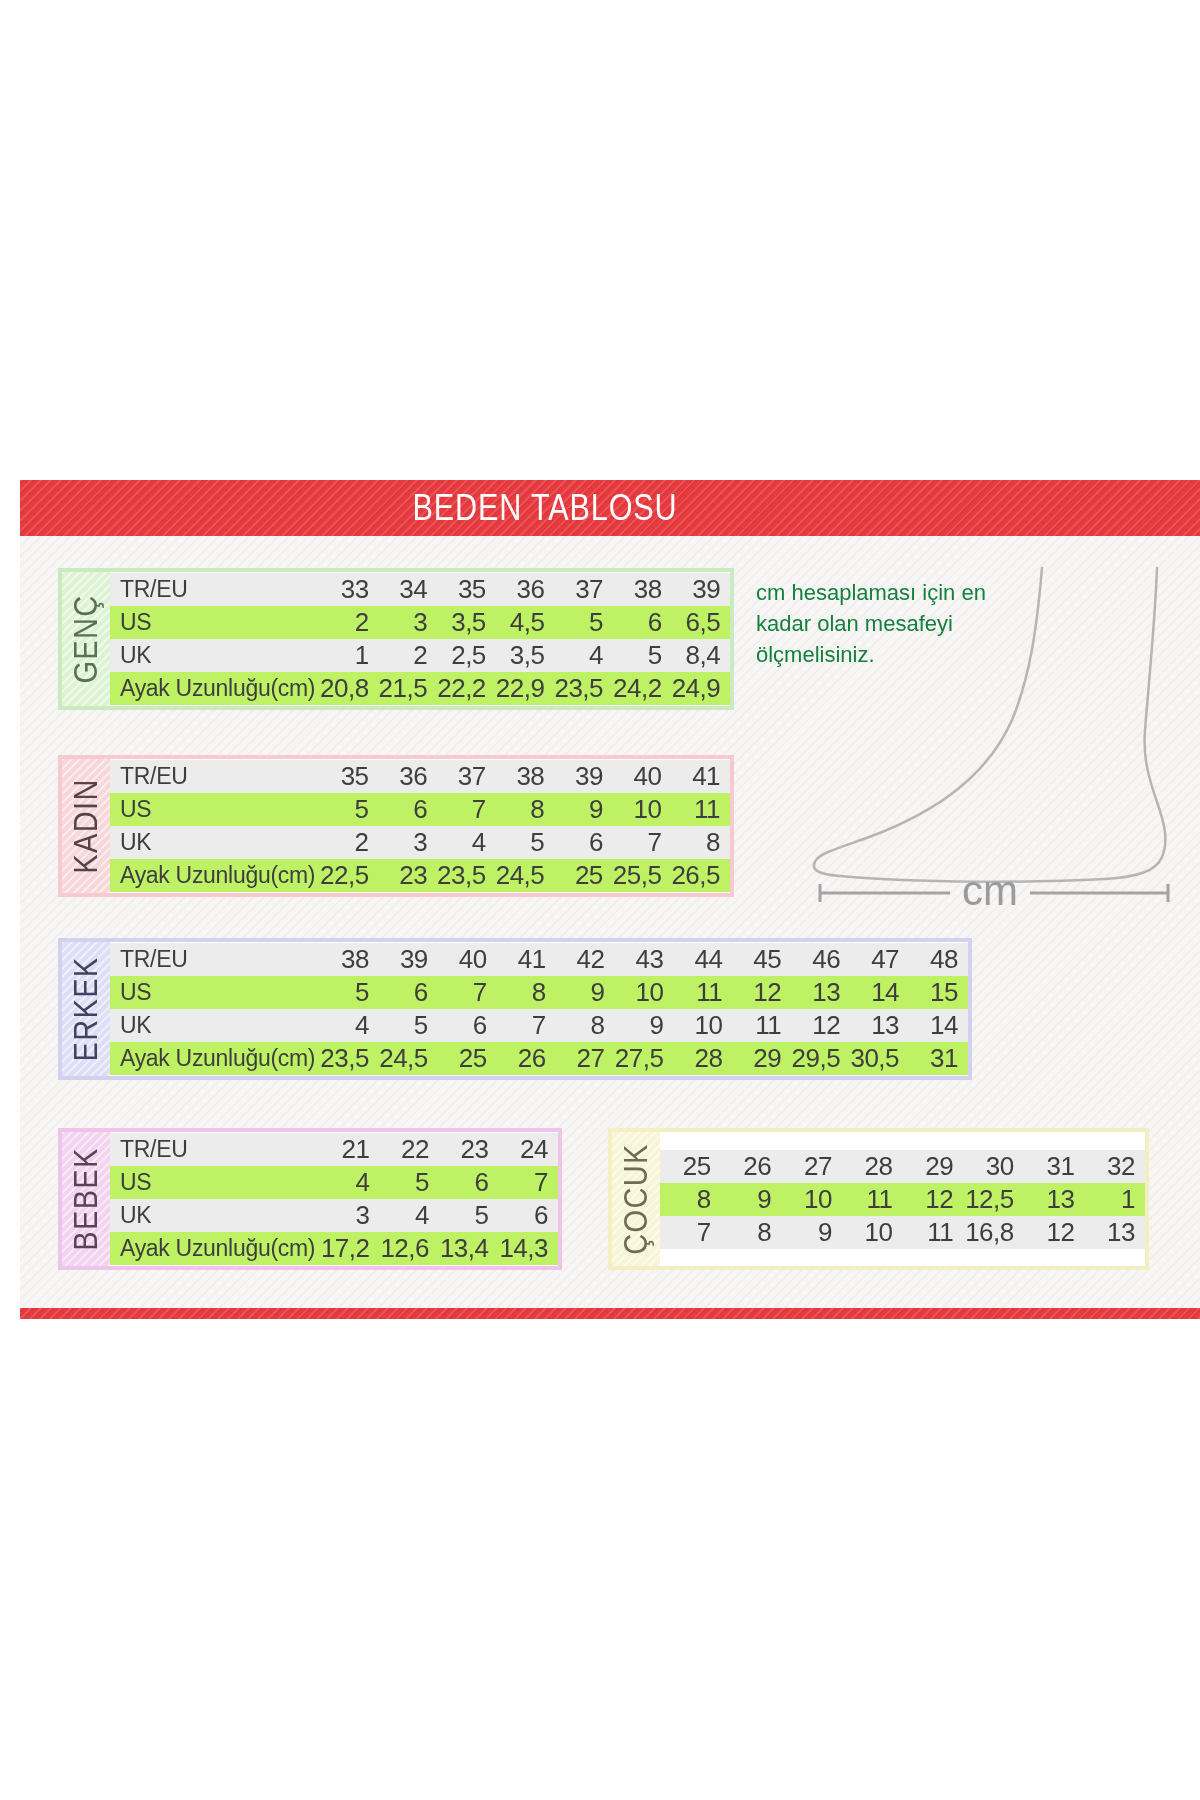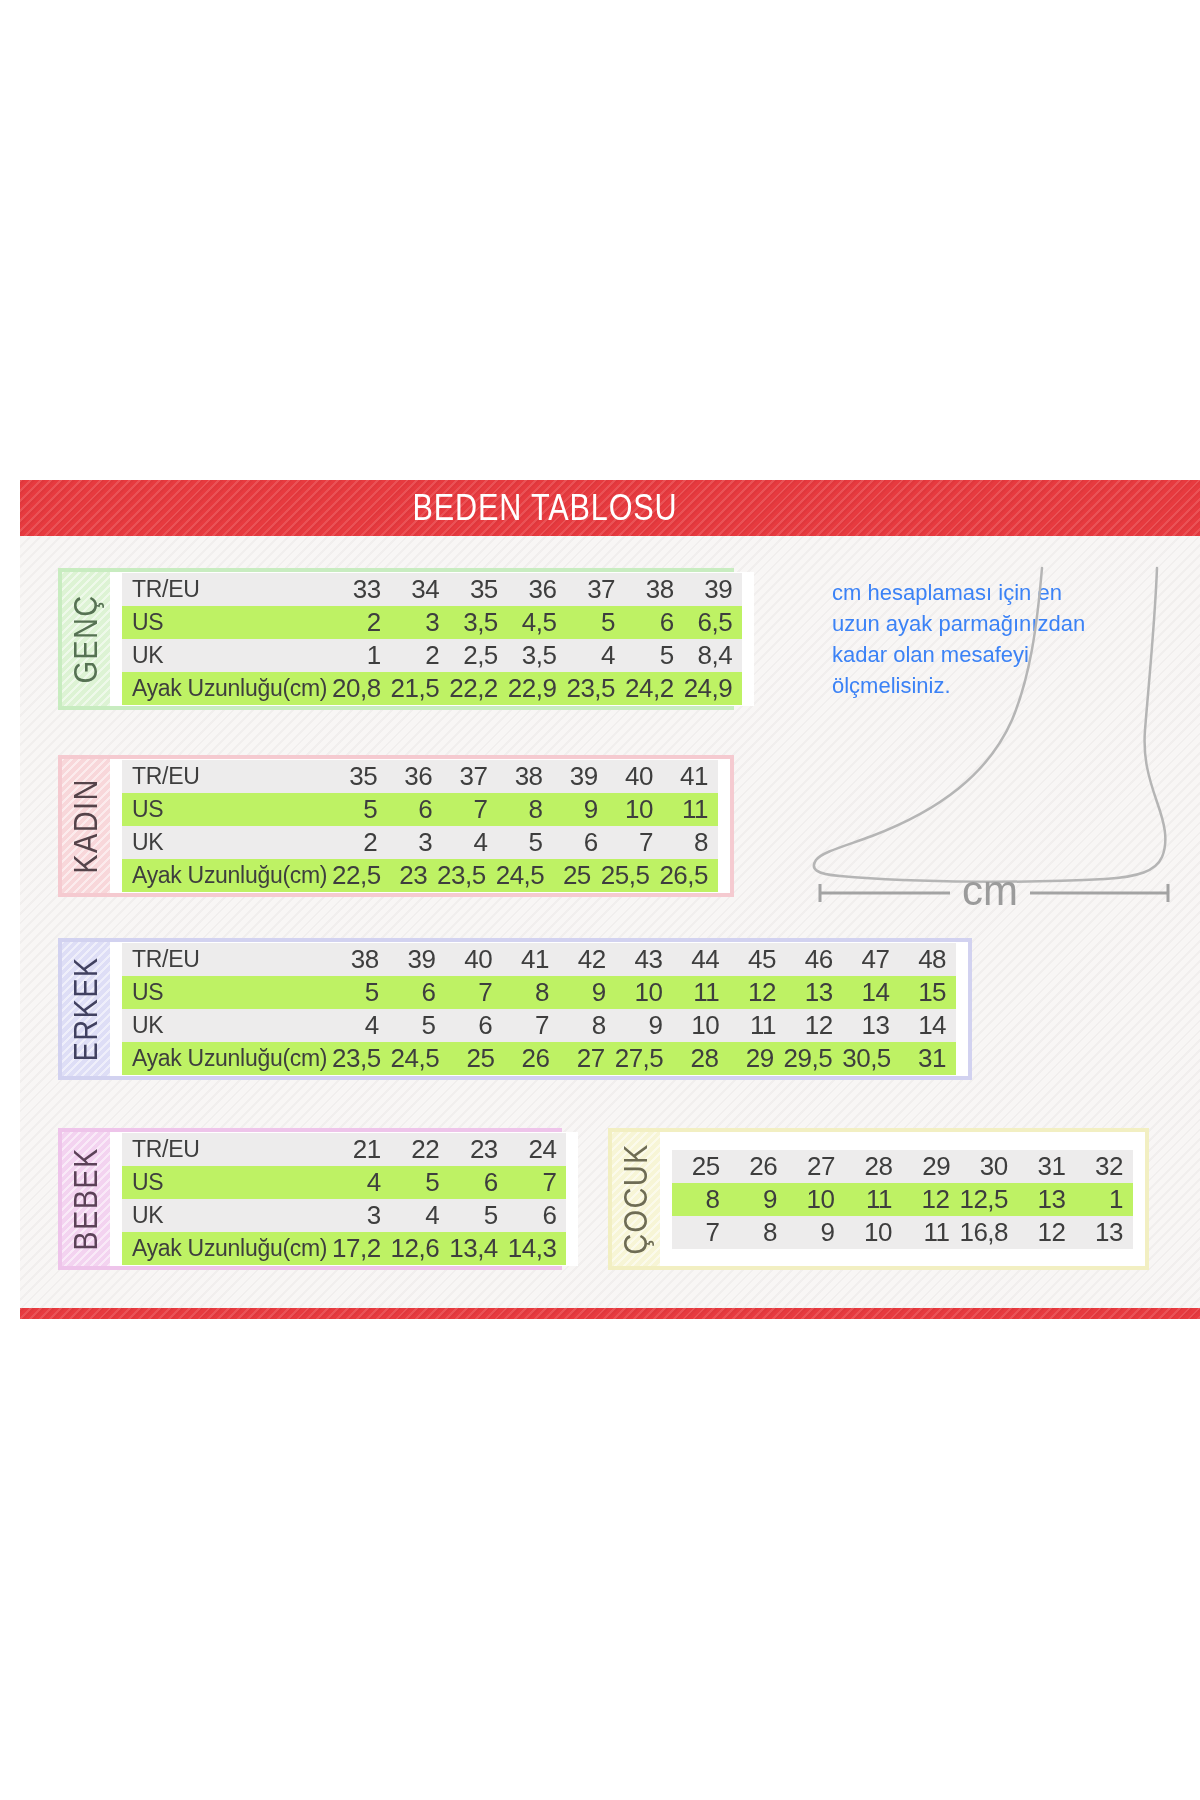--- a/index.html
+++ b/index.html
@@ -35,38 +35,38 @@
   .strip {
     width:48px; flex:0 0 48px; display:flex; align-items:center; justify-content:center;
     background-image:repeating-linear-gradient(135deg, rgba(255,255,255,0.5) 0 2px, transparent 2px 6px);
   }
   .strip-label {
     transform:rotate(-90deg) scaleX(0.88); transform-origin:center;
     font-size:33px; letter-spacing:1.5px; white-space:nowrap; font-weight:normal;
   }
   .rows {
     flex:1; background:#ffffff; display:flex; flex-direction:column;
-    justify-content:center; padding:1px 12px;
+    justify-content:center; padding:1px 0;
   }
   .trow {
     display:flex; align-items:center; height:33px; flex:0 0 33px;
     font-size:26px; color:#3e3e3e; background:#bef264;
   }
   .trow.shade { background:#edecec; }
   .row-label {
     width:210px; flex:0 0 210px; box-sizing:border-box; padding-left:10px;
     font-size:23px; letter-spacing:-0.3px; text-align:left; color:#3e3e3e;
   }
   .cell {
     flex:1 1 0; box-sizing:border-box; text-align:right; padding-right:10px;
     letter-spacing:-0.5px;
   }
   .instruction {
-    position:absolute; left:812px; top:577px; width:280px;
-    font-size:22px; line-height:31px; color:#3b82f6;
+    position:absolute; left:736px; top:577px; width:280px;
+    font-size:22px; line-height:31px; color:#15803d;
   }
   .foot-svg { position:absolute; left:780px; top:552px; width:390px; height:360px; }
 </style>
 </head>
 <body>
 
 <div class="page">
 
   <div class="banner">
     <div class="banner-title">BEDEN TABLOSU</div>
@@ -305,21 +305,20 @@
             <div class="cell">12</div>
             <div class="cell">13</div>
           </div>
         </div>
       </section>
 
   </div>
 
   <div class="instruction">
     <div>cm hesaplaması için en</div>
-    <div>uzun ayak parmağınızdan</div>
     <div>kadar olan mesafeyi</div>
     <div>ölçmelisiniz.</div>
   </div>
 
   <svg class="foot-svg" viewBox="0 0 390 360">
     <path d="M 242 16
              C 237 75, 230 125, 212 168
              C 188 222, 140 258, 72 284
              C 45 294, 22 300, 16 308
              C 10 317, 16 322, 40 324

